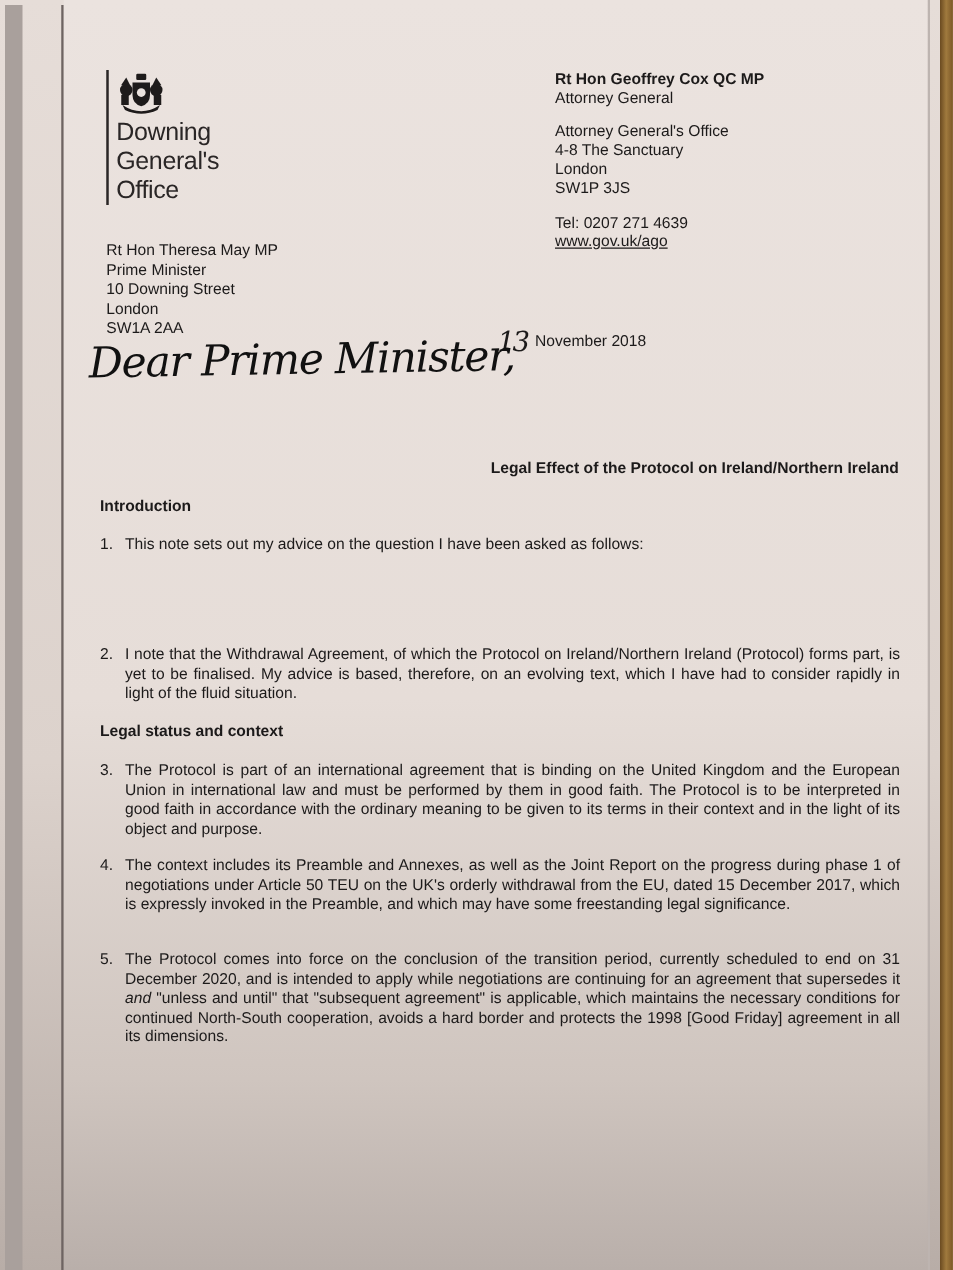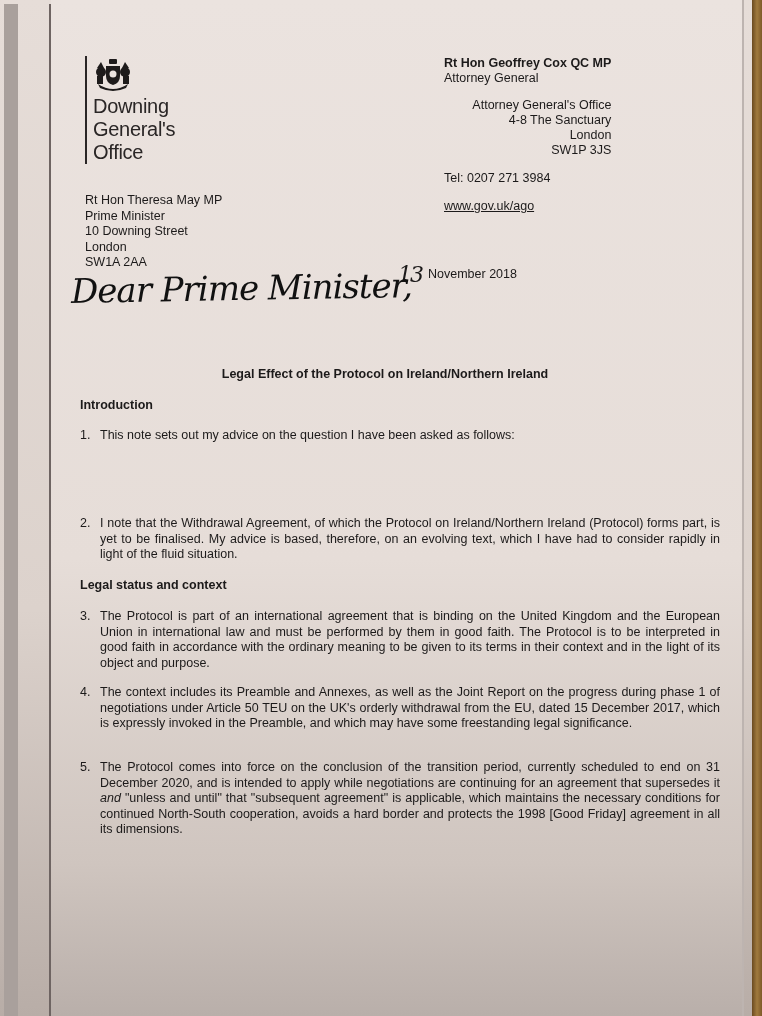--- a/index.html
+++ b/index.html
@@ -35,36 +35,36 @@
   }
   
   .crest { position:absolute; left:43px; top:58px; width:38px; height:34px; }
   .crest-bar { position:absolute; left:34px; top:56px; width:2px; height:108px; background:#2a2626; }
   .logo-text {
     position:absolute; left:42px; top:95px; font-size:20px; line-height:23px;
     color:#2a2626; letter-spacing:-0.3px;
   }
   .sender { position:absolute; left:393px; top:56px; font-size:12.5px; line-height:15px; }
   .sender .name { font-weight:bold; }
-  .sender .block { margin-top:12px;text-align:right; }
+  .sender .block { margin-top:12px; }
   .sender .tel { margin-top:13px; }
-  .sender .web { margin-top:13px; text-decoration:underline; }
+  .sender .web { text-decoration:underline; }
   .recipient { position:absolute; left:34px; top:193px; font-size:12.5px; line-height:15.5px; }
   .date { position:absolute; left:347px; top:258px; font-size:12.5px; }
   .date .day {
     font-family:"DejaVu Serif", serif; font-style:italic; font-size:22px;
     position:relative; top:4px; margin-right:6px; letter-spacing:-2px;
   }
   .salutation {
     position:absolute; left:20px; top:268px; font-family:"DejaVu Serif", serif;
     font-style:italic; font-size:34px; color:#111; letter-spacing:-1px;
     transform:rotate(-1deg);
   }
   .doc-title {
-    position:absolute; left:0; width:668px; top:367px; text-align:center;
+    position:absolute; left:0; width:668px; top:367px; text-align:right;
     font-weight:bold; font-size:12.5px;
   }
   .heading { position:absolute; left:29px; font-weight:bold; font-size:12.5px; }
   .para { position:absolute; left:29px; width:640px; font-size:12.5px; line-height:15.5px; }
   .para .num { position:absolute; left:0; top:0; width:20px; }
   .para .text { margin-left:20px; text-align:justify; }
   .question {
     position:absolute; left:70px; top:454px; width:600px; font-size:12.5px;
     line-height:15.5px; font-weight:bold; font-style:italic;
   }
@@ -103,21 +103,21 @@
 
   <div class="sender">
     <div class="name">Rt Hon Geoffrey Cox QC MP</div>
     <div>Attorney General</div>
     <div class="block">
       <div>Attorney General's Office</div>
       <div>4-8 The Sanctuary</div>
       <div>London</div>
       <div>SW1P 3JS</div>
     </div>
-    <div class="tel">Tel: 0207 271 3984</div>
+    <div class="tel">Tel: 0207 271 4639</div>
     <div class="web">www.gov.uk/ago</div>
   </div>
 
   <div class="recipient">
     <div>Rt Hon Theresa May MP</div>
     <div>Prime Minister</div>
     <div>10 Downing Street</div>
     <div>London</div>
     <div>SW1A 2AA</div>
   </div>

